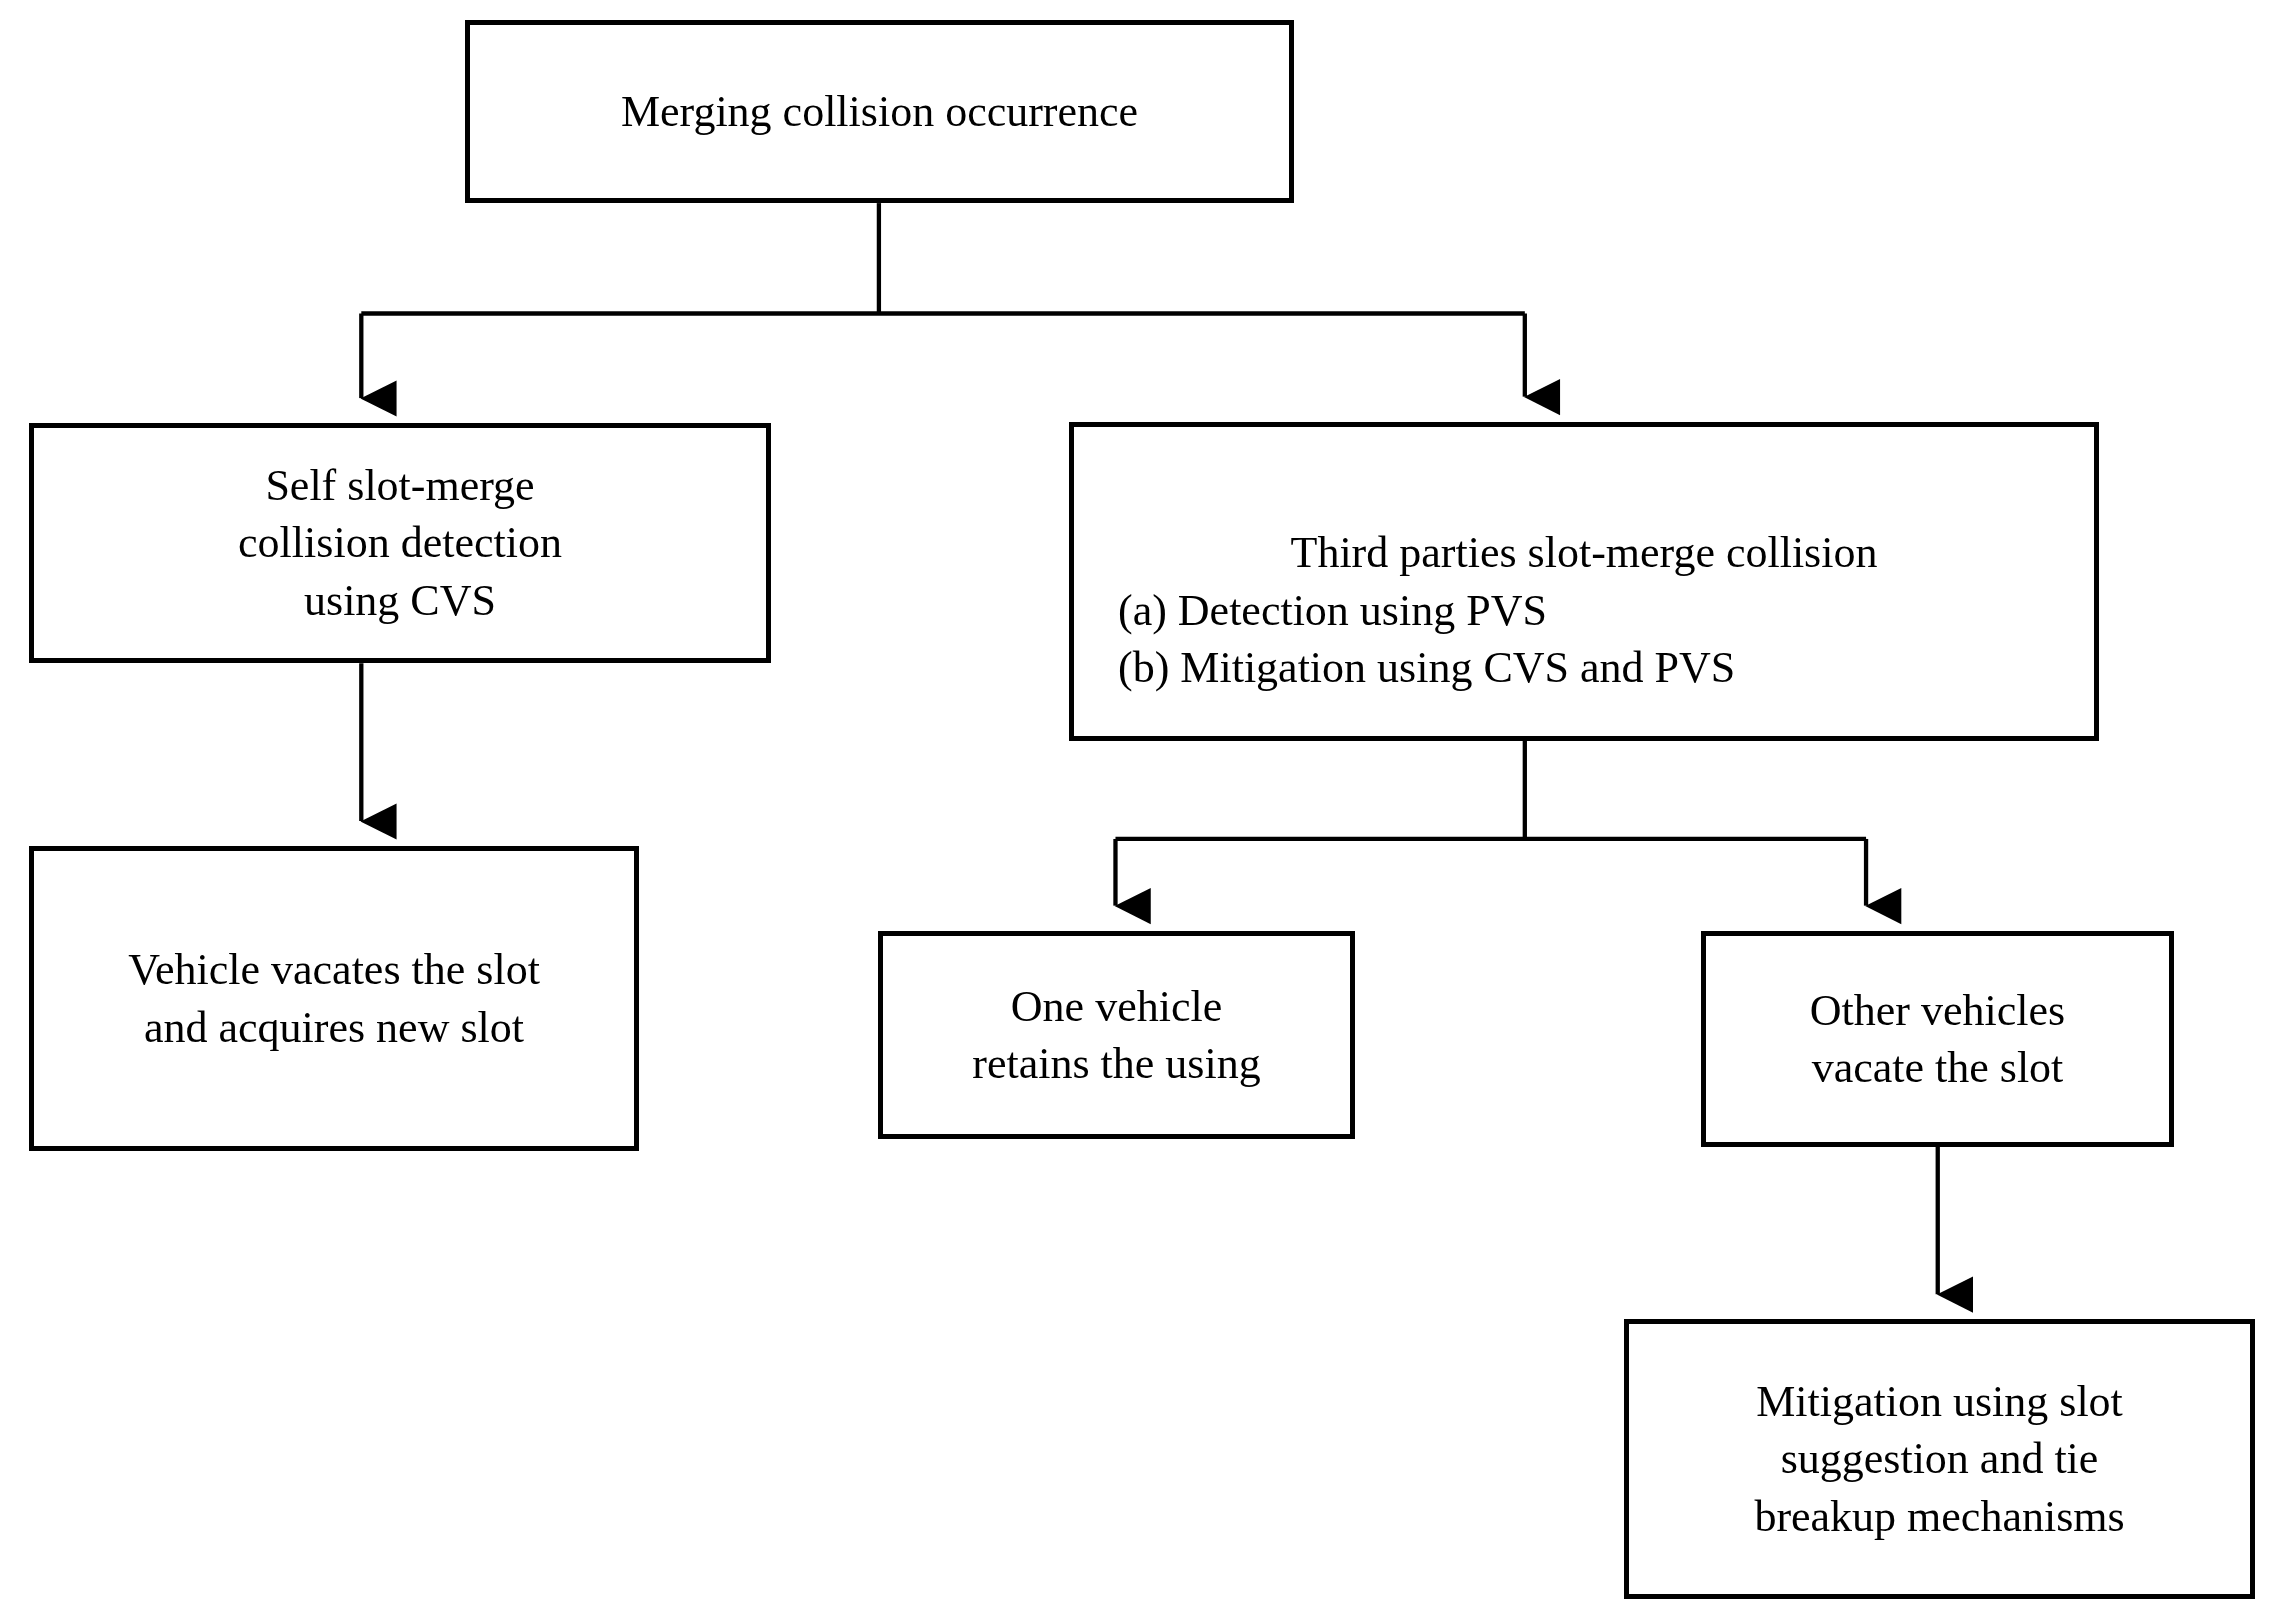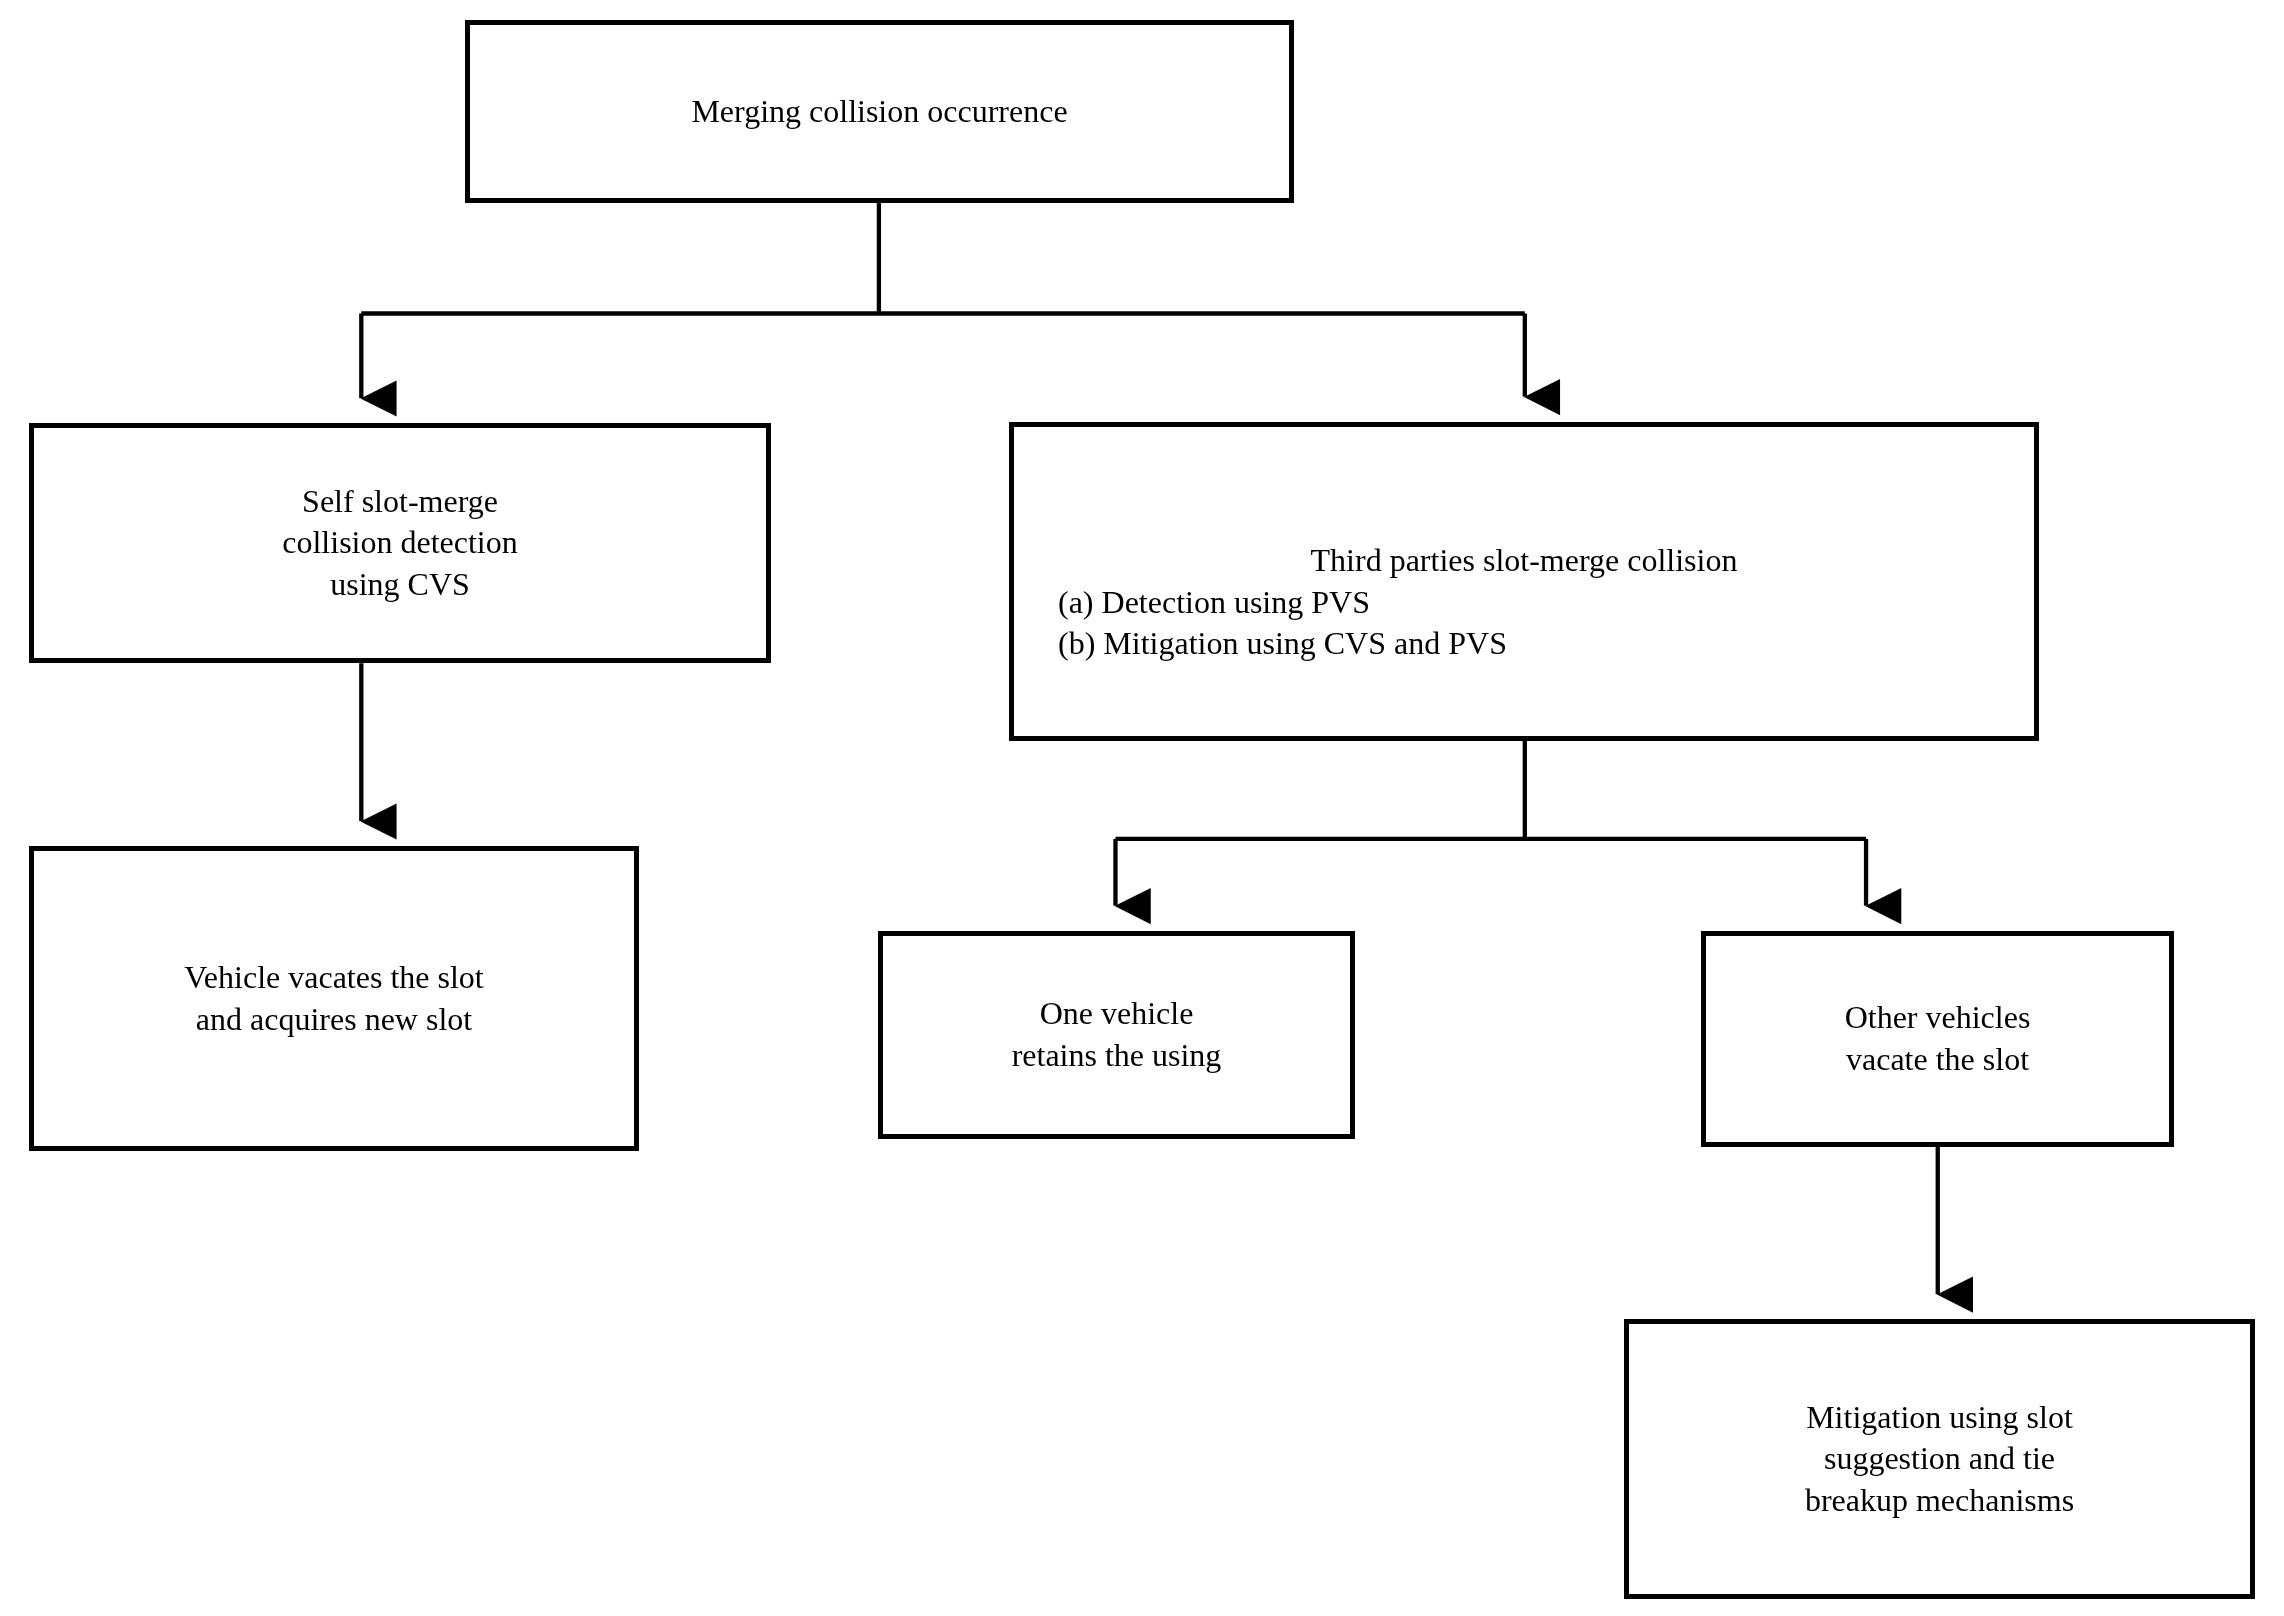--- a/index.html
+++ b/index.html
@@ -31,21 +31,21 @@
     box-sizing: border-box;
     background: #ffffff;
     border: 5px solid #000000;
     display: flex;
     flex-direction: column;
     justify-content: center;
     color: #000000;
   }
   .node-text {
     font-family: "Liberation Serif", "DejaVu Serif", serif;
-    font-size: 32px;
+    font-size: 44px;
     line-height: 1.30;
     color: #000000;
     white-space: pre-line;
   }
   .align-center { text-align: center; padding: 0 17px; }
   .align-left   { text-align: left;   padding: 0 44px; }
   .node-text .lead { display: block; text-align: center; }
 </style>
 </head>
 <body>
@@ -83,21 +83,21 @@
   <div class="node-box" style="left:465px; top:20px; width:829px; height:183px;">
     <div class="node-text align-center">Merging collision occurrence</div>
   </div>
 
   <div class="node-box" style="left:29px; top:423px; width:742px; height:240px;">
     <div class="node-text align-center">Self slot-merge
 collision detection
 using CVS</div>
   </div>
 
-  <div class="node-box" style="left:1009px; top:422px; width:1030px; height:319px;">
+  <div class="node-box" style="left:1069px; top:422px; width:1030px; height:319px;">
     <div class="node-text align-left">
       <span class="lead">Third parties slot-merge collision</span><span>(a) Detection using PVS</span><br><span>(b) Mitigation using CVS and PVS</span>
     </div>
   </div>
 
   <div class="node-box" style="left:29px; top:846px; width:610px; height:305px;">
     <div class="node-text align-center">Vehicle vacates the slot
 and acquires new slot</div>
   </div>
 

